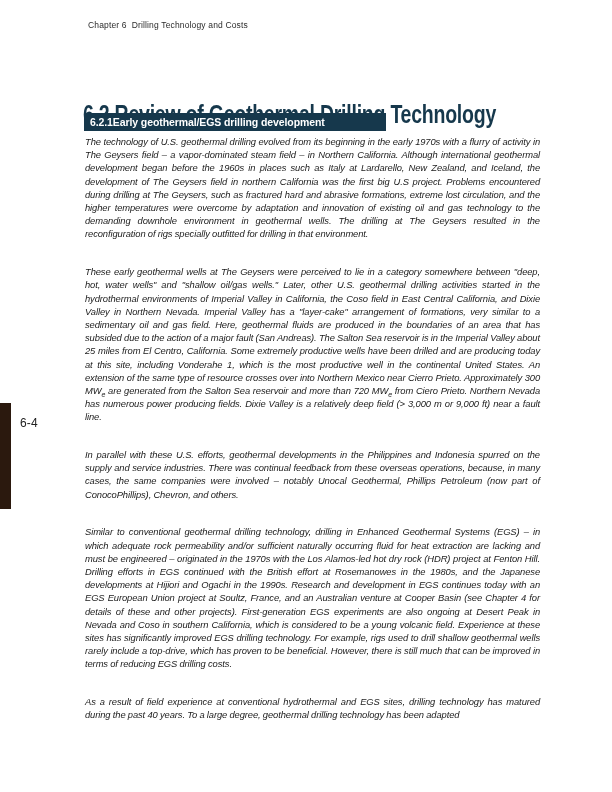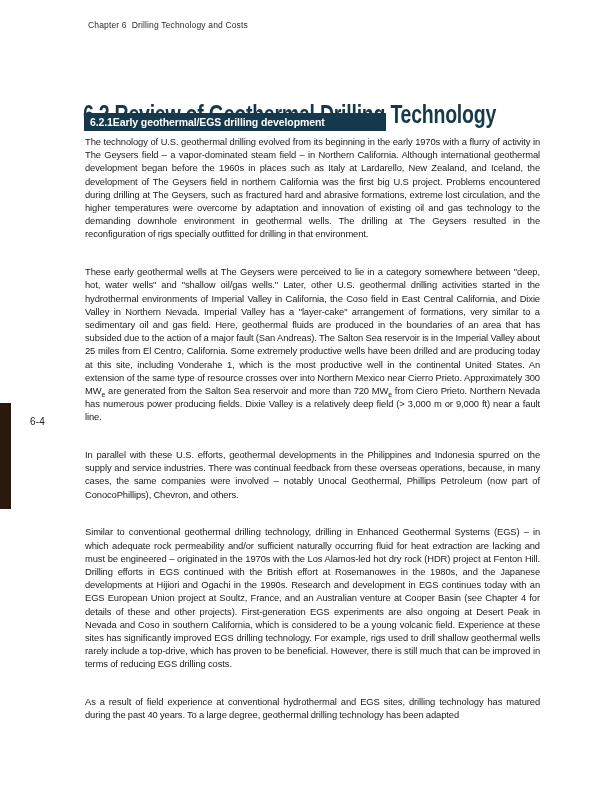--- a/index.html
+++ b/index.html
@@ -64,36 +64,37 @@
     position: absolute;
     left: 85px;
     top: 135px;
     width: 455px;
     color: #1b1b1b;
     font-size: 9.4px;
     line-height: 13.2px;
     text-align: justify;
     letter-spacing: -0.1px;
     word-spacing: -0.2px;
+    font-style: italic;
   }
   .body-col p { margin: 0 0 24.5px 0; }
   .body-col sub { font-size: 7px; line-height: 0; }
   .margin-bar {
     position: absolute;
     left: 0;
     top: 403px;
     width: 11px;
     height: 106px;
     background: #2b190e;
   }
   .page-num {
     position: absolute;
-    left: 30px;
+    left: 20px;
     top: 416px;
-    font-size: 10px;
+    font-size: 12px;
     color: #222222;
     letter-spacing: 0.2px;
   }
 </style>
 </head>
 <body>
 
 <div class="page">
 
   <div class="running-header">Chapter 6  Drilling Technology and Costs</div>

